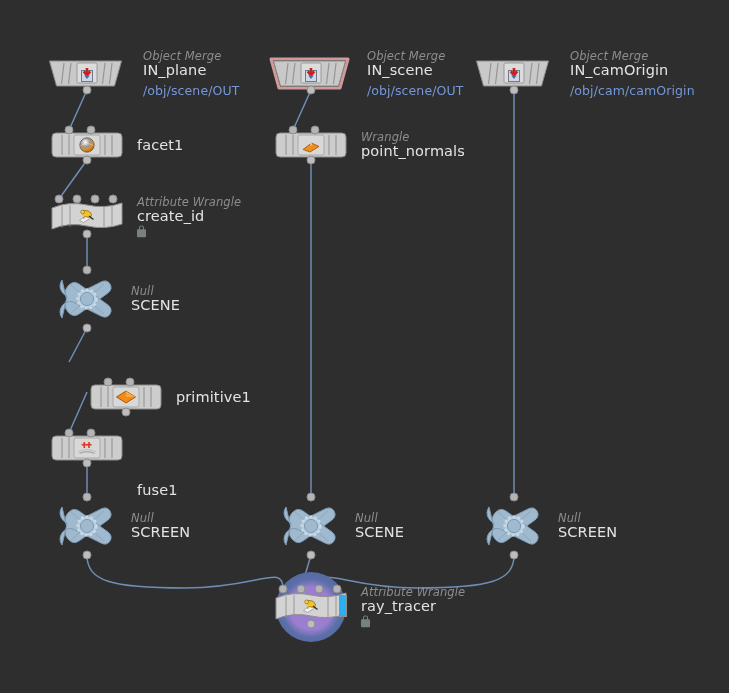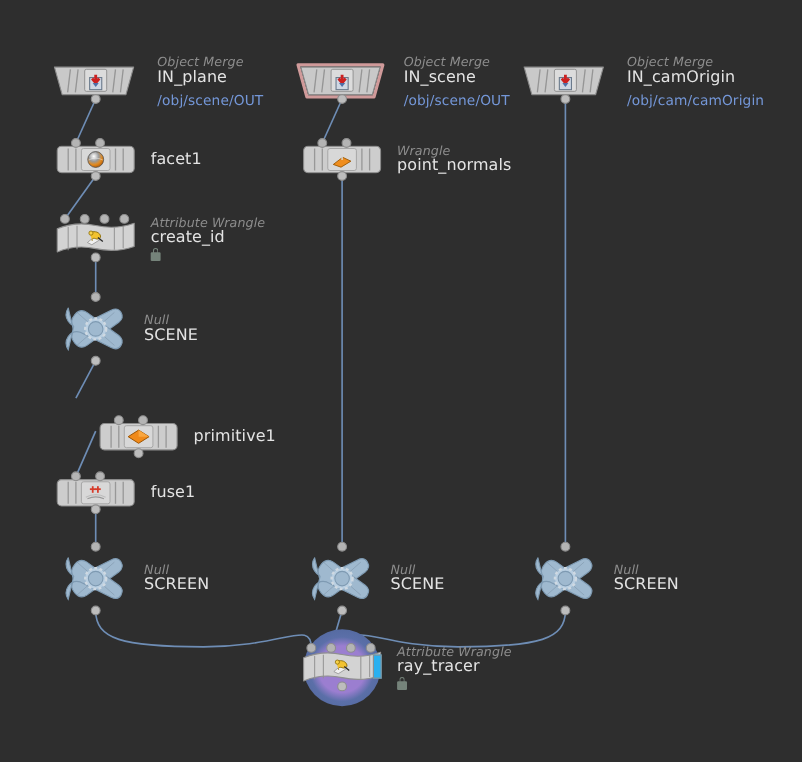--- a/index.html
+++ b/index.html
@@ -291,21 +291,21 @@
                 <rect x="5.7" y="3.4" width="5.2" height="1.6"></rect>
           <rect x="12.2" y="1.5" width="1.6" height="6"></rect>
                 <rect x="10.4" y="3.4" width="5.2" height="1.6"></rect>
         </g>
       </svg>
           </div>
           <div class="conn" style="left: 18px; top: -2px;"></div>
           <div class="conn" style="left: 40px; top: -2px;"></div>
           <div class="conn out" style="left: 36px; top: 28px;"></div>
         </div>
-        <div class="labels" style="left: 86px;">
+        <div class="labels" style="left: 86px; margin-top: 42px;">
           <div class="lbl-name">fuse1</div>
         </div>
       </div>
       <div class="node" style="left: 87px; top: 526px;">
         <div class="body-wrap" style="width: 60px; height: 54px;">
           <div style="position: absolute; left: 0px; top: 0px;">
       <svg class="sopbody" width="60" height="54" viewBox="0 0 60 54">
         <g fill="#9fb9cf" stroke="#7e9ab2" stroke-width="1" stroke-linejoin="round">
           <path d="M5 8 q-4 6 0 12 q4 6 11 4 L44 10 q6 -3 9 2 q3 5 -2 9 L22 42 q-6 4 -11 -2 q-5 -6 -1 -11 Z"></path>
         </g>

